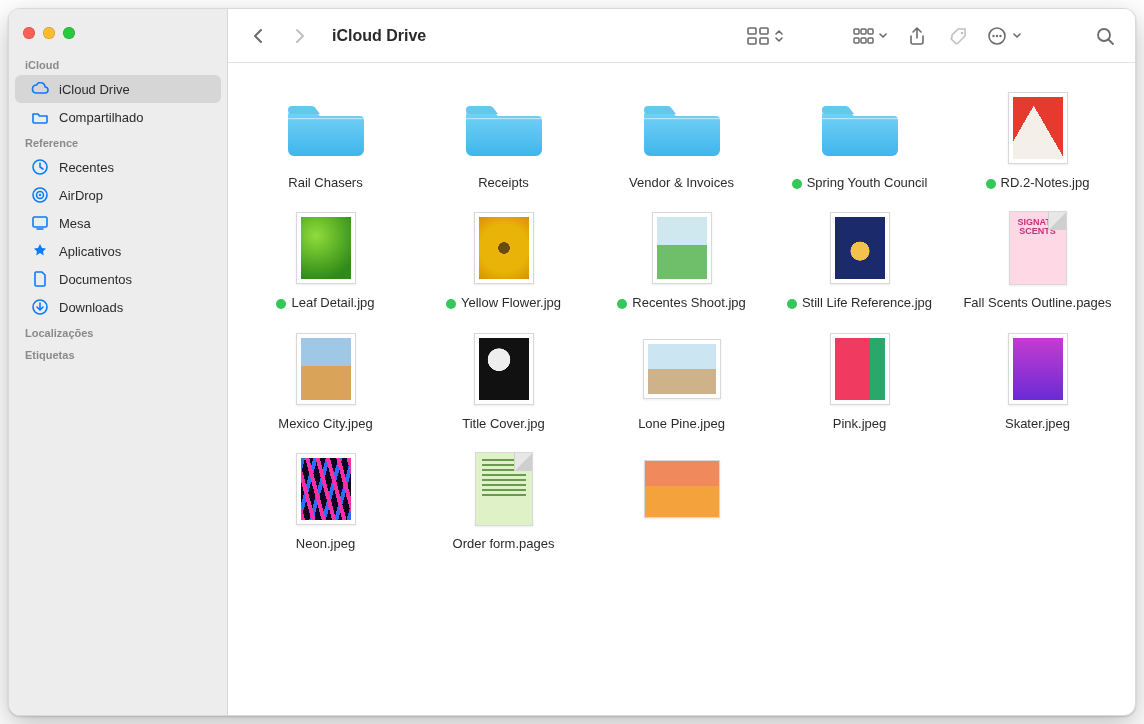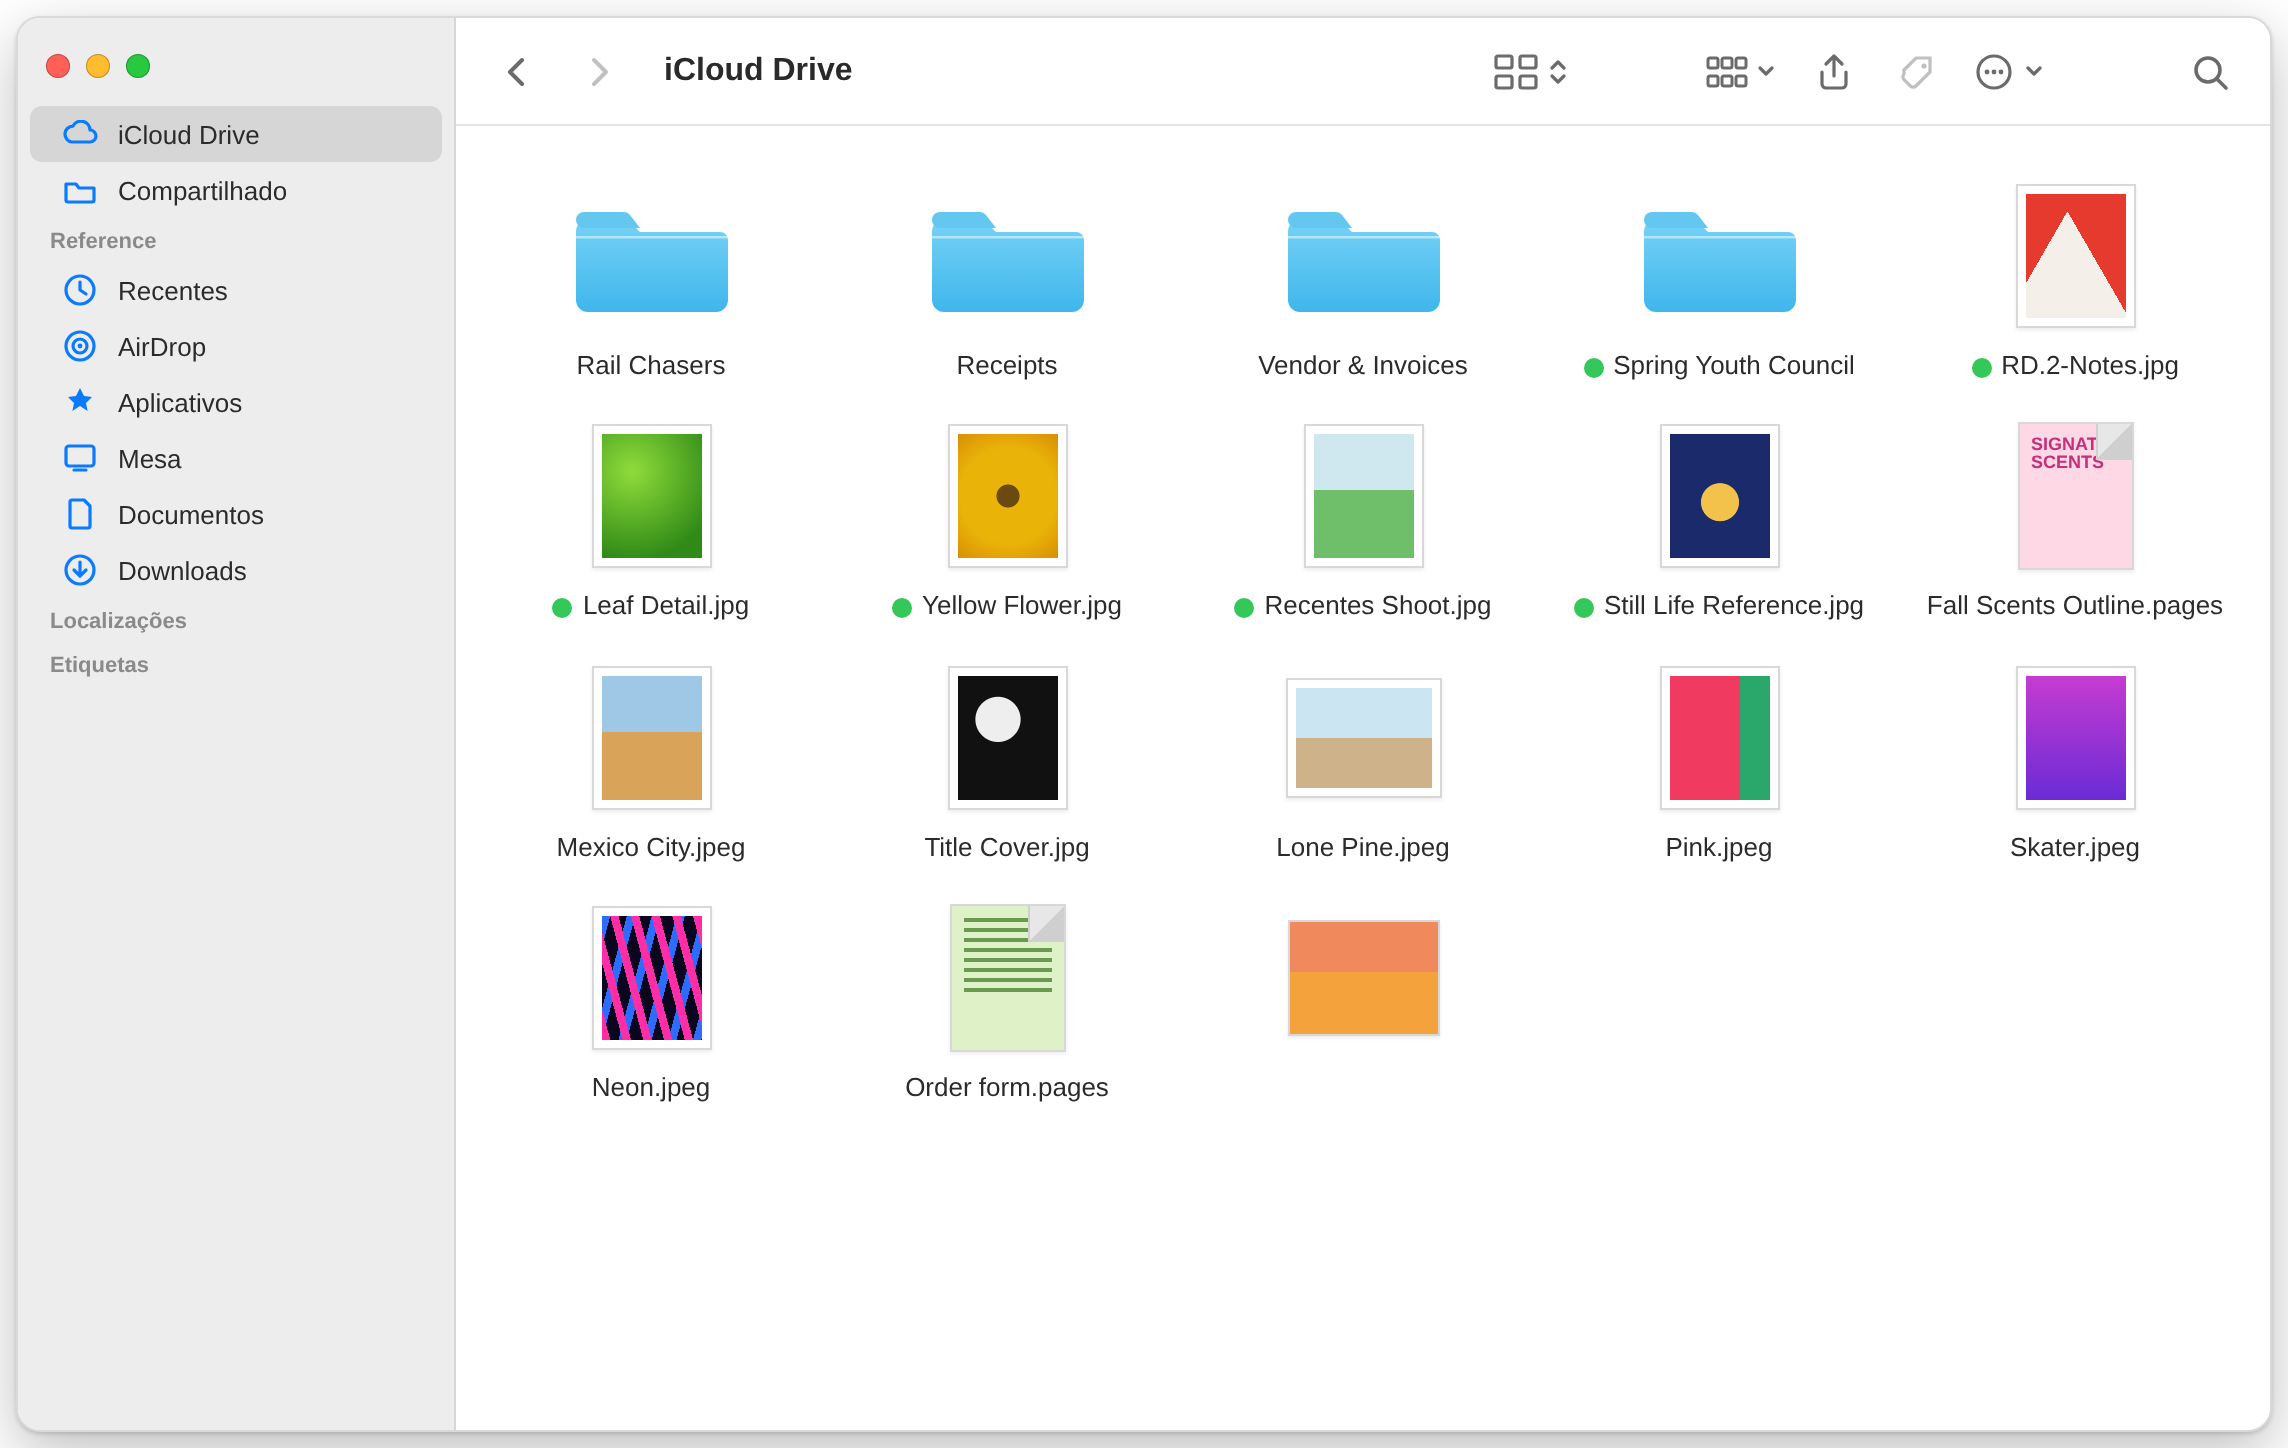--- a/index.html
+++ b/index.html
@@ -30,21 +30,21 @@
     border-bottom:1px solid #e3e3e3; background:#fff;
   }
   .tool-btn { width:28px; height:28px; display:flex; align-items:center; justify-content:center; color:#6b6b6b; border-radius:6px; }
   .tool-btn.disabled { color:#c0c0c0; }
   .title { font-size:16px; font-weight:600; color:#2a2a2a; margin-left:4px; }
   .spacer { flex:1; }
   .toolgroup { display:flex; align-items:center; gap:2px; }
   .toolgroup svg{display:block}
   .content { flex:1; overflow:auto; padding:22px 10px 20px 10px; }
   .grid { display:grid; grid-template-columns: repeat(5, 176px); justify-content:center; column-gap:2px; row-gap:14px; }
-  .item { width:176px; display:flex; flex-direction:column; align-items:center; text-align:left; font-size:13px; color:#2b2b2b; }
+  .item { width:176px; display:flex; flex-direction:column; align-items:center; text-align:center; font-size:13px; color:#2b2b2b; }
   .thumb { width:86px; height:86px; display:flex; align-items:center; justify-content:center; }
   .name-row { display:flex; align-items:flex-start; justify-content:center; gap:5px; margin-top:4px; max-width:168px; line-height:1.25; }
   .green-dot { width:10px; height:10px; border-radius:50%; background:#34c759; flex:none; margin-top:4px; }
   .name { overflow-wrap:break-word; }
   
   .folder-svg{width:80px;height:64px}
   
   .img-card { width:60px; height:72px; background:#fff; border:1px solid #d8d8d8; box-shadow:0 1px 2px rgba(0,0,0,.08); display:flex; align-items:center; justify-content:center; padding:4px; }
   .img-card.landscape{width:78px;height:60px}
   .img-inner{width:100%;height:100%;}
@@ -59,20 +59,21 @@
 
 <div class="window">
 
   <aside class="sidebar">
     <div class="traffic">
       <div class="tl red"></div>
       <div class="tl yellow"></div>
       <div class="tl green"></div>
     </div>
     <div id="sidebar-sections">
+        <div class="section-header">iCloud</div>
         <div class="nav-item active">
           <span class="icn">
             <svg width="18" height="14" viewBox="0 0 18 14">
               <path d="M5 11a4 4 0 0 1 .5-7.97A4.5 4.5 0 0 1 14 5a3 3 0 0 1 0 6H5z" stroke="#0a7aff" stroke-width="1.6" fill="none" stroke-linecap="round" stroke-linejoin="round"></path>
             </svg>
           </span>
           <span class="lbl">iCloud Drive</span>
         </div>
         <div class="nav-item">
           <span class="icn">
@@ -97,34 +98,34 @@
             <svg width="18" height="18" viewBox="0 0 18 18">
               <circle cx="9" cy="9" r="7" stroke="#0a7aff" stroke-width="1.6" fill="none" stroke-linecap="round" stroke-linejoin="round"></circle>
               <circle cx="9" cy="9" r="3.5" stroke="#0a7aff" stroke-width="1.6" fill="none" stroke-linecap="round" stroke-linejoin="round"></circle>
               <circle cx="9" cy="9" r="1.2" fill="#0a7aff"></circle>
             </svg>
           </span>
           <span class="lbl">AirDrop</span>
         </div>
         <div class="nav-item">
           <span class="icn">
-            <svg width="18" height="18" viewBox="0 0 18 18">
-              <path d="M9 2l2 4 4 .5-3 3 .8 4L9 11l-3.8 2.5.8-4-3-3L7 6z" fill="#0a7aff"></path>
-            </svg>
-          </span>
-          <span class="lbl">Aplicativos</span>
-        </div>
-        <div class="nav-item">
-          <span class="icn">
             <svg width="18" height="16" viewBox="0 0 18 16">
               <rect x="2" y="2" width="14" height="10" rx="1.5" stroke="#0a7aff" stroke-width="1.6" fill="none" stroke-linecap="round" stroke-linejoin="round"></rect>
               <path d="M6 14h6" stroke="#0a7aff" stroke-width="1.6" fill="none" stroke-linecap="round" stroke-linejoin="round"></path>
             </svg>
           </span>
           <span class="lbl">Mesa</span>
+        </div>
+        <div class="nav-item">
+          <span class="icn">
+            <svg width="18" height="18" viewBox="0 0 18 18">
+              <path d="M9 2l2 4 4 .5-3 3 .8 4L9 11l-3.8 2.5.8-4-3-3L7 6z" fill="#0a7aff"></path>
+            </svg>
+          </span>
+          <span class="lbl">Aplicativos</span>
         </div>
         <div class="nav-item">
           <span class="icn">
             <svg width="18" height="18" viewBox="0 0 18 18">
               <path d="M5 2h6l3 3v10a1 1 0 0 1-1 1H5a1 1 0 0 1-1-1V3a1 1 0 0 1 1-1z" stroke="#0a7aff" stroke-width="1.6" fill="none" stroke-linecap="round" stroke-linejoin="round"></path>
             </svg>
           </span>
           <span class="lbl">Documentos</span>
         </div>
         <div class="nav-item">

